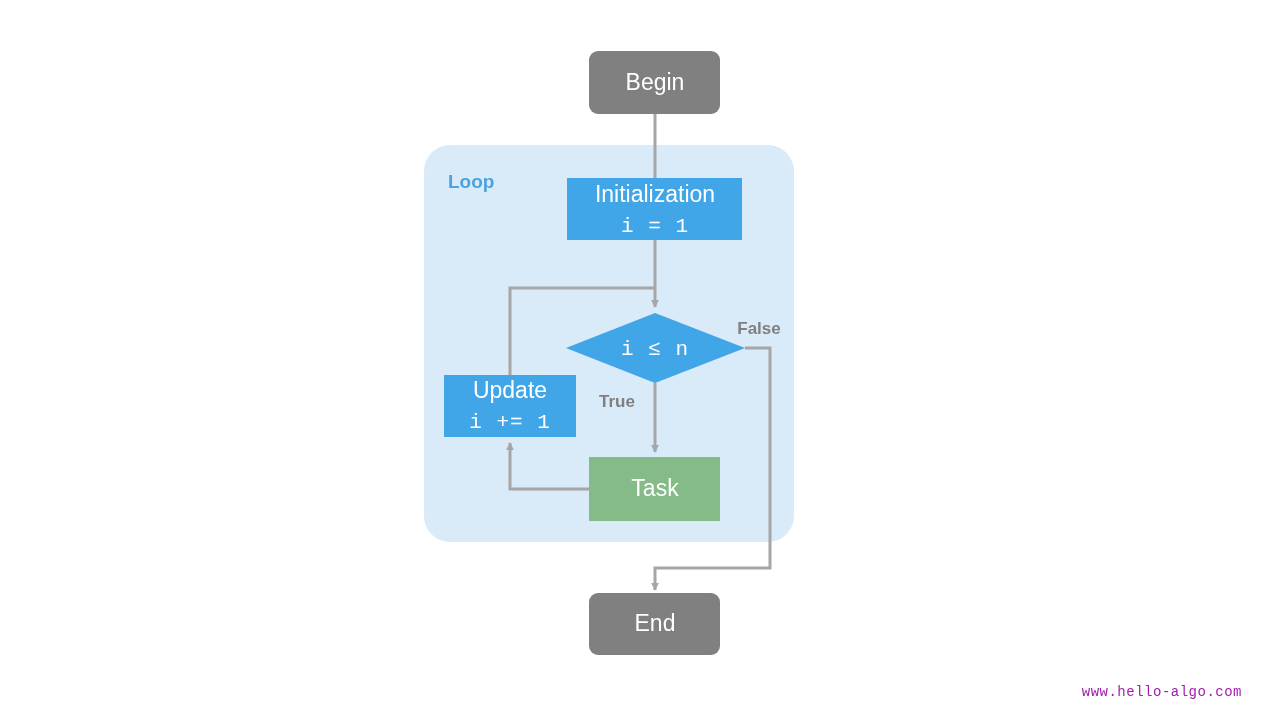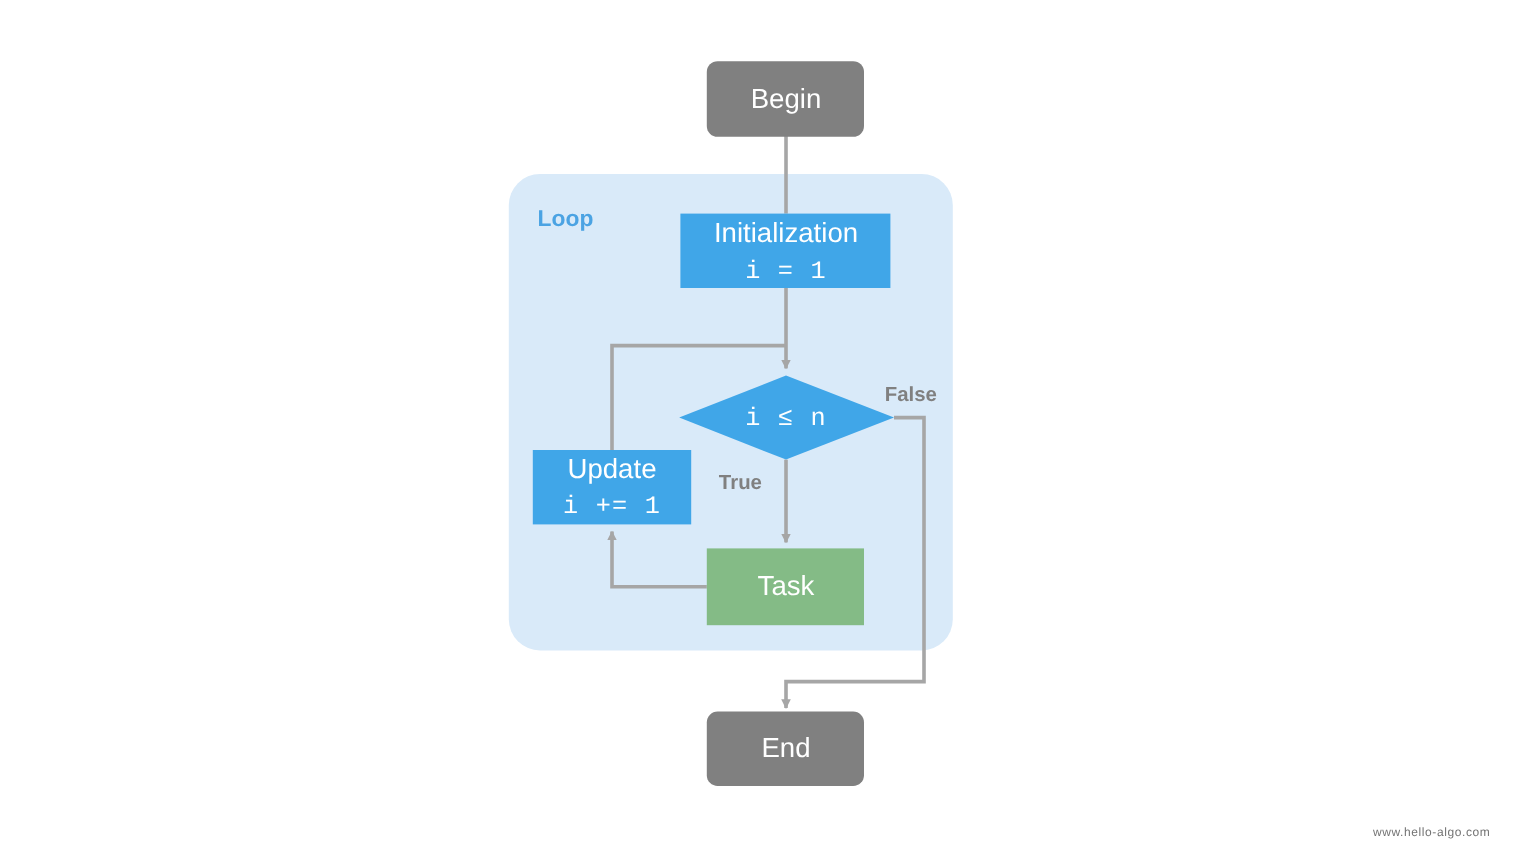--- a/index.html
+++ b/index.html
@@ -54,23 +54,23 @@
     font-size: 19px;
     font-weight: bold;
     fill: #4ba3e3;
     text-anchor: start;
     dominant-baseline: middle;
   }
   .watermark {
     position: absolute;
     right: 38px;
     bottom: 20px;
-    font-family: Liberation Sans, sans-serif;
-    font-size: 10px;
-    color: #737373;
+    font-family: Liberation Mono, monospace;
+    font-size: 14px;
+    color: #a21caf;
     letter-spacing: 0.5px;
     white-space: nowrap;
   }
   .edge-line {
     stroke: #a6a6a6;
     stroke-width: 3;
     fill: none;
   }
 </style>
 </head>

